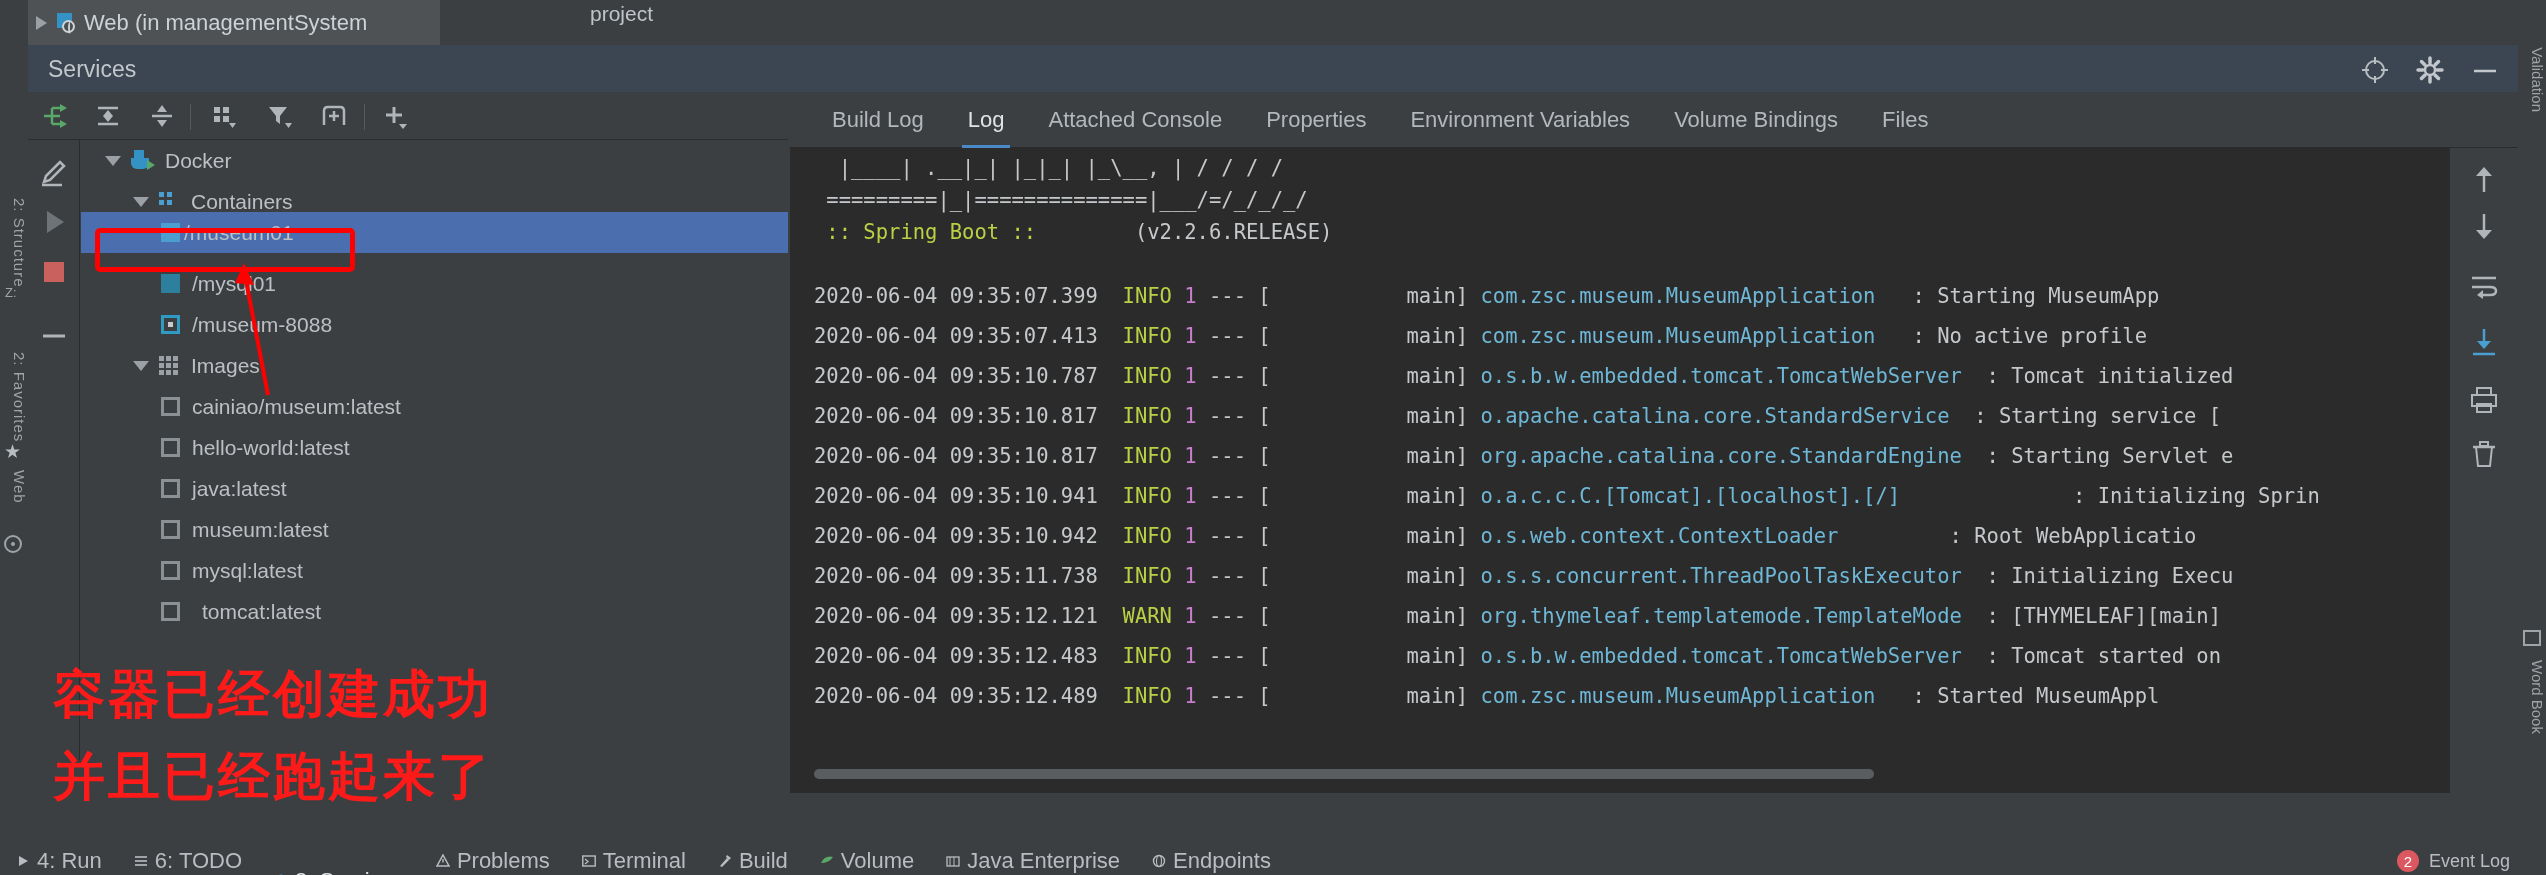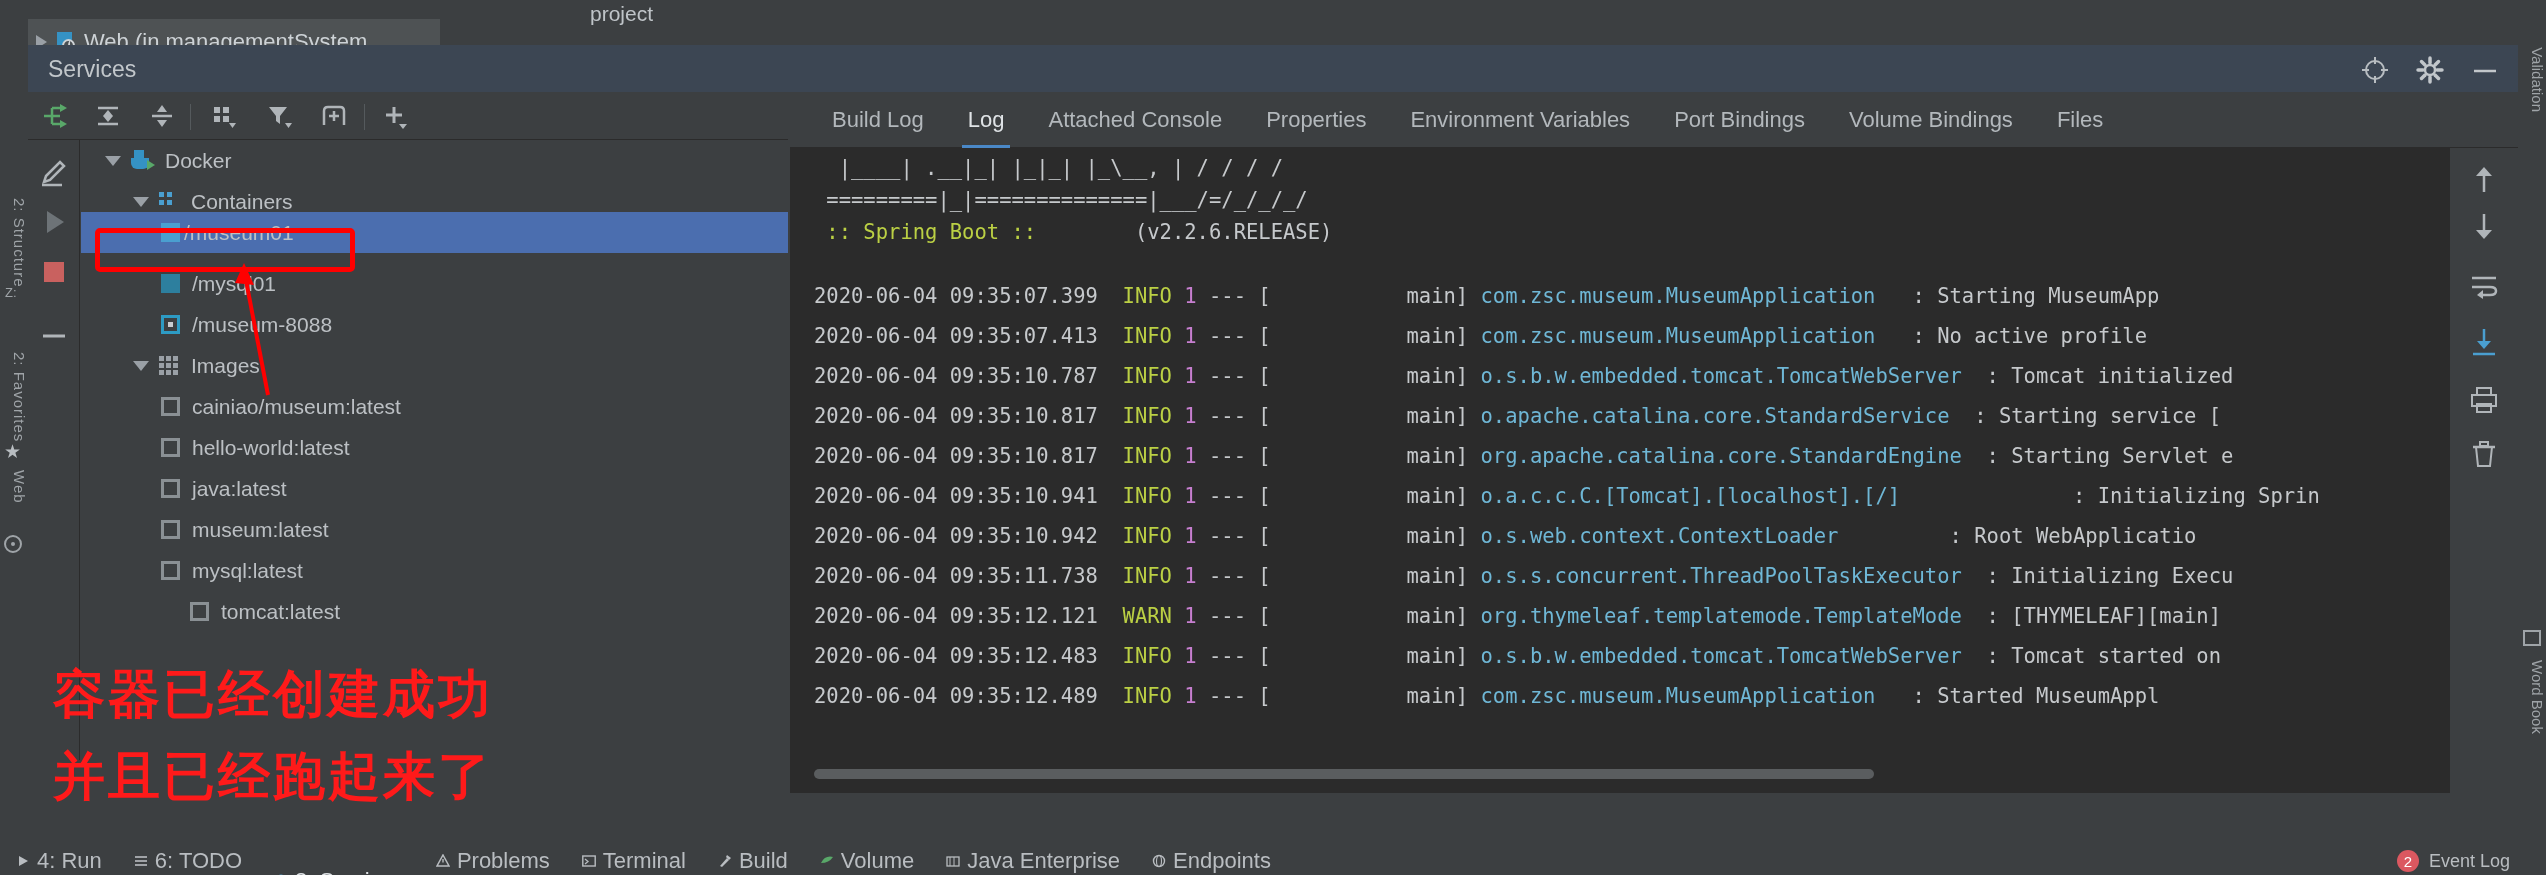--- a/index.html
+++ b/index.html
@@ -8,21 +8,21 @@
     background: #3c3f41;
     font-family: "Liberation Sans", sans-serif;
     overflow: hidden;
   }
   .app { position: relative; width: 2546px; height: 875px; background: #3c3f41; }
 
   
   .topstrip { position: absolute; left: 0; top: 0; width: 2546px; height: 47px; background: #3c3f41; }
   .tab-web {
     position: absolute; left: 28px; top: 0px; height: 45px; width: 412px;
-    background: #4e5254; display: flex; align-items: center; padding-left: 8px; gap: 8px; margin-top: 19px;
+    background: #4e5254; display: flex; align-items: center; padding-left: 8px; gap: 8px;
   }
   .tri-right { width: 0; height: 0; border-left: 11px solid #9aa0a6; border-top: 7px solid transparent; border-bottom: 7px solid transparent; }
   .web-icon { position: relative; width: 21px; height: 21px; }
   .web-icon .sq { position: absolute; left: 2px; top: 1px; width: 15px; height: 15px; background: #3592c4; }
   .web-icon .globe { position: absolute; left: 7px; top: 8px; width: 13px; height: 13px; border-radius: 50%; background: #4a4f52; border: 2px solid #cfd3d6; }
   .web-icon .globe:after { content:""; position:absolute; left:4px; top:-1px; width:3px; height:13px; border-left:2px solid #cfd3d6; border-radius:50%; }
   .tab-web-label { color: #cdd2d6; font-size: 22px; white-space: nowrap; overflow: hidden; }
   .project-label { position: absolute; left: 590px; top: 2px; color: #bfc4c8; font-size: 21px; }
 
   
@@ -338,21 +338,21 @@
       <span>java:latest</span>
     </div>
     <div class="tnode" style="top:369px; padding-left:80px; gap:12px">
       <div class="sq-ico sq-img"></div>
       <span>museum:latest</span>
     </div>
     <div class="tnode" style="top:410px; padding-left:80px; gap:12px">
       <div class="sq-ico sq-img"></div>
       <span>mysql:latest</span>
     </div>
-    <div class="tnode" style="top:451px; padding-left:109px; gap:12px">
+    <div class="tnode" style="top:451px; padding-left:80px; gap:22px">
       <div class="sq-ico sq-img"></div>
       <span>tomcat:latest</span>
     </div>
   </div>
 
   <div class="ann-rect"></div>
   <svg class="ann-arrow" style="position:absolute;left:230px;top:255px;width:120px;height:150px;pointer-events:none">
     <line x1="38" y1="140" x2="14" y2="15" stroke="#ff0000" stroke-width="4"></line>
     <path d="M14 8 L24 30 L5 28 Z" fill="#ff0000"></path>
   </svg>
@@ -360,21 +360,20 @@
   <div class="ann-text ann-l2">并且已经跑起来了</div>
 
   <div class="logpanel">
 
     <div class="logtabs">
       <div class="ltab">Build Log</div>
       <div class="ltab active">Log</div>
       <div class="ltab">Attached Console</div>
       <div class="ltab">Properties</div>
       <div class="ltab">Environment Variables</div>
-      <div class="ltab">Port Bindings</div>
       <div class="ltab">Volume Bindings</div>
       <div class="ltab">Files</div>
     </div>
 
     <div class="logbody">
       <div class="logline" style="top:0px"><span class="banner">  |____| .__|_| |_|_| |_\__, | / / / /</span></div>
       <div class="logline" style="top:32px"><span class="banner"> =========|_|==============|___/=/_/_/_/</span></div>
       <div class="logline" style="top:64px">
         <span class="springboot"> :: Spring Boot :: </span><span class="ls-msg">       (v2.2.6.RELEASE)</span>
       </div>

